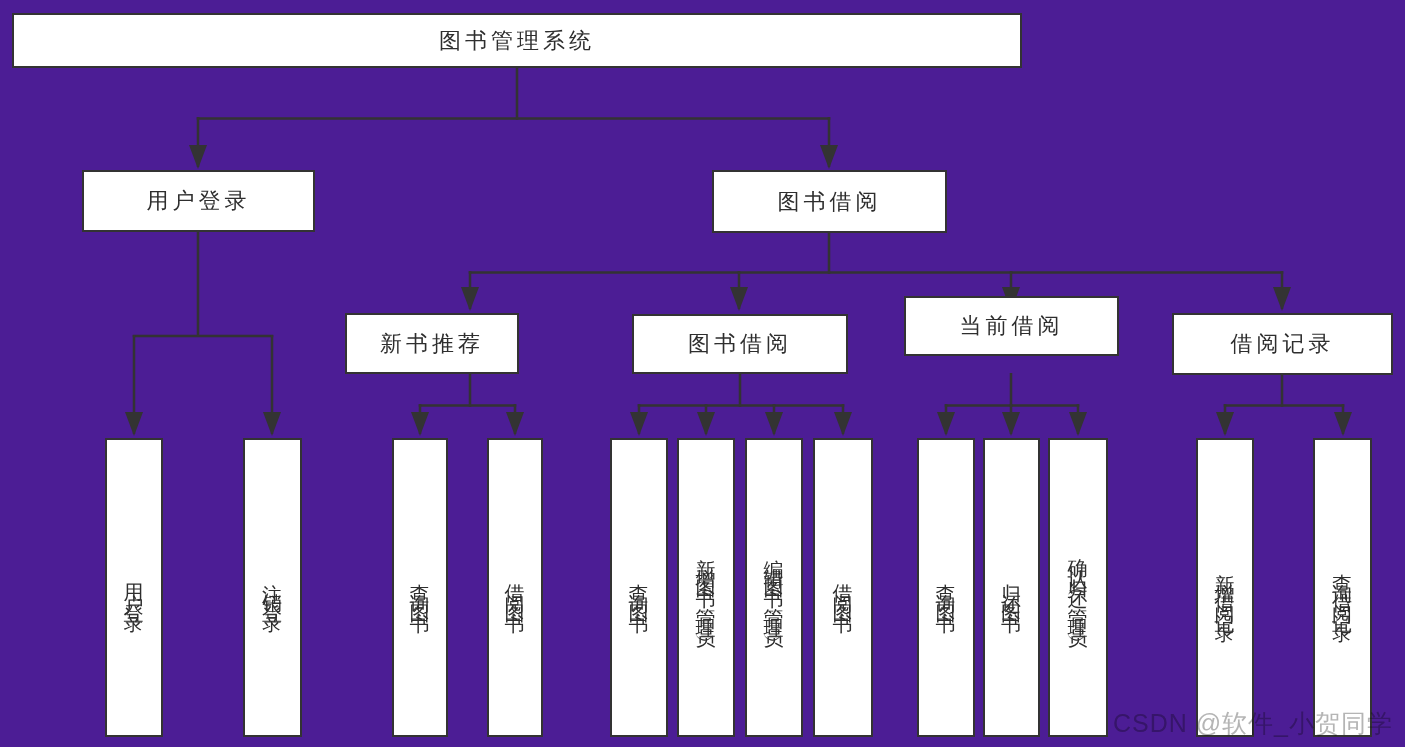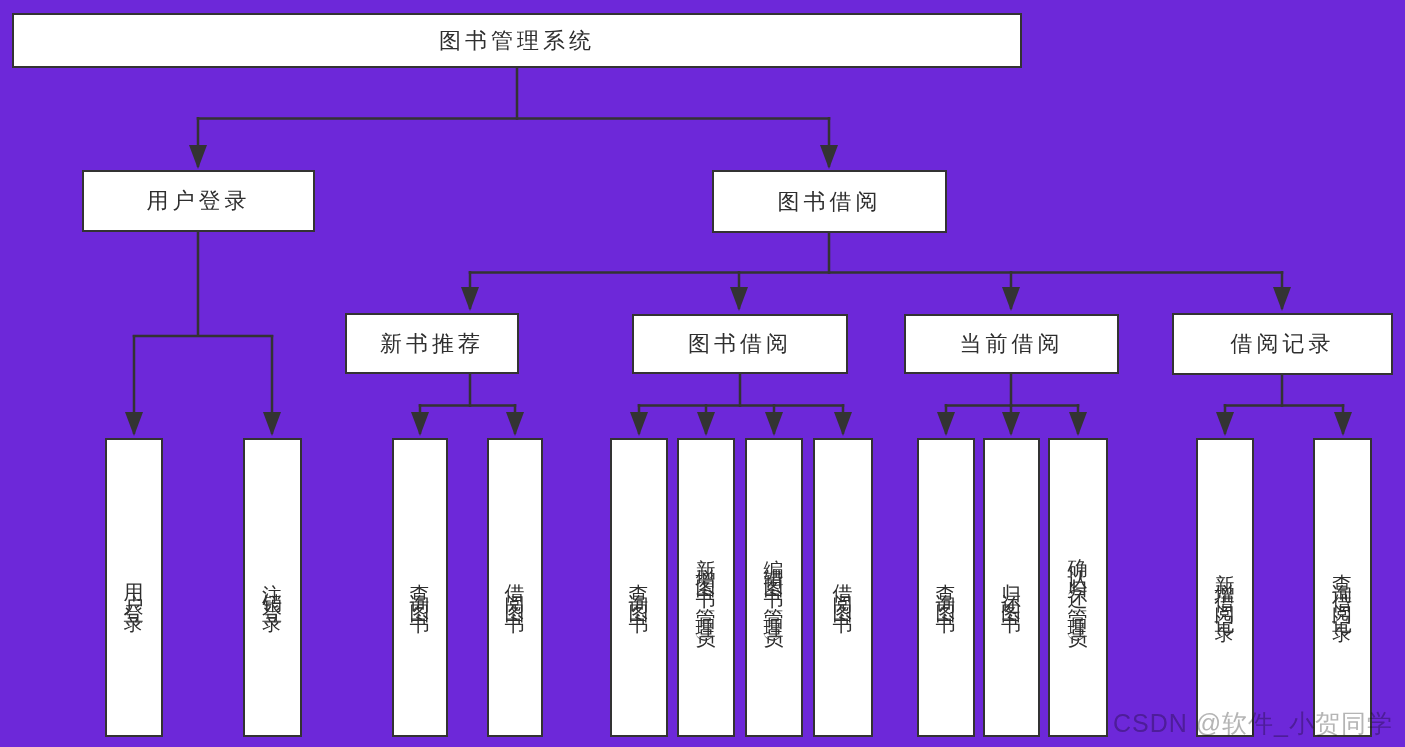--- a/index.html
+++ b/index.html
@@ -1,20 +1,20 @@
 <!DOCTYPE html>
 <html><head>
 <meta charset="utf-8">
 <style>
   html, body { margin: 0; padding: 0; background: #ffffff; }
   .stage {
     position: relative;
     width: 1405px;
     height: 747px;
-    background: #6d28d9;
+    background: #4c1d95;
     font-family: "Liberation Sans", sans-serif;
     overflow: hidden;
   }
   .wires {
     position: absolute;
     left: 0; top: 0;
     width: 1405px; height: 747px;
     pointer-events: none;
   }
   .node {
@@ -108,21 +108,21 @@
   <div class="node h" style="left:712px; top:170px; width:235px; height:63px">
     <span>图书借阅</span>
   </div>
 
   <div class="node h" style="left:345px; top:313px; width:174px; height:61px">
     <span>新书推荐</span>
   </div>
   <div class="node h" style="left:632px; top:314px; width:216px; height:60px">
     <span>图书借阅</span>
   </div>
-  <div class="node h" style="left:904px; top:314px; width:215px; height:60px">
+  <div class="node h" style="left:904px; top:296px; width:215px; height:60px">
     <span>当前借阅</span>
   </div>
   <div class="node h" style="left:1172px; top:313px; width:221px; height:62px">
     <span>借阅记录</span>
   </div>
 
   <div class="node v" style="left:105px; top:438px; width:58px; height:299px">
     <span>用户登录</span>
   </div>
   <div class="node v" style="left:243px; top:438px; width:59px; height:299px">

